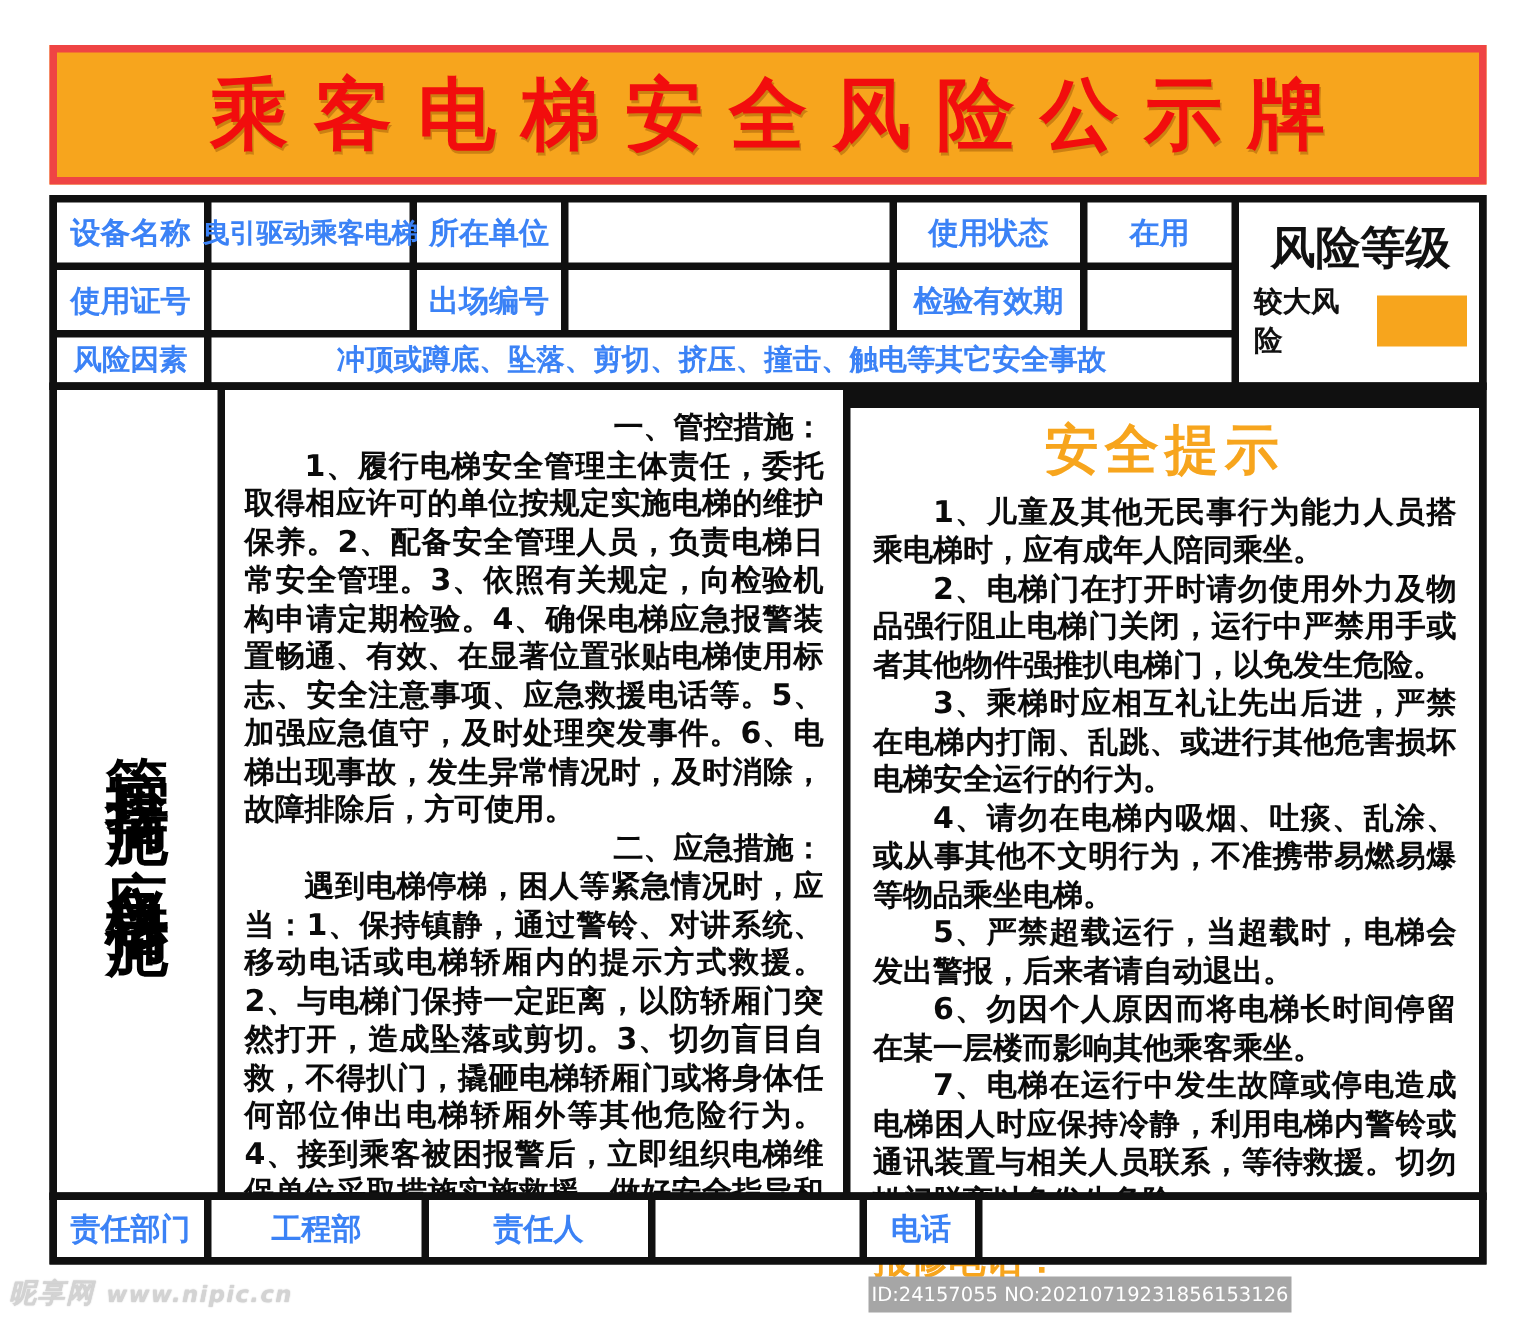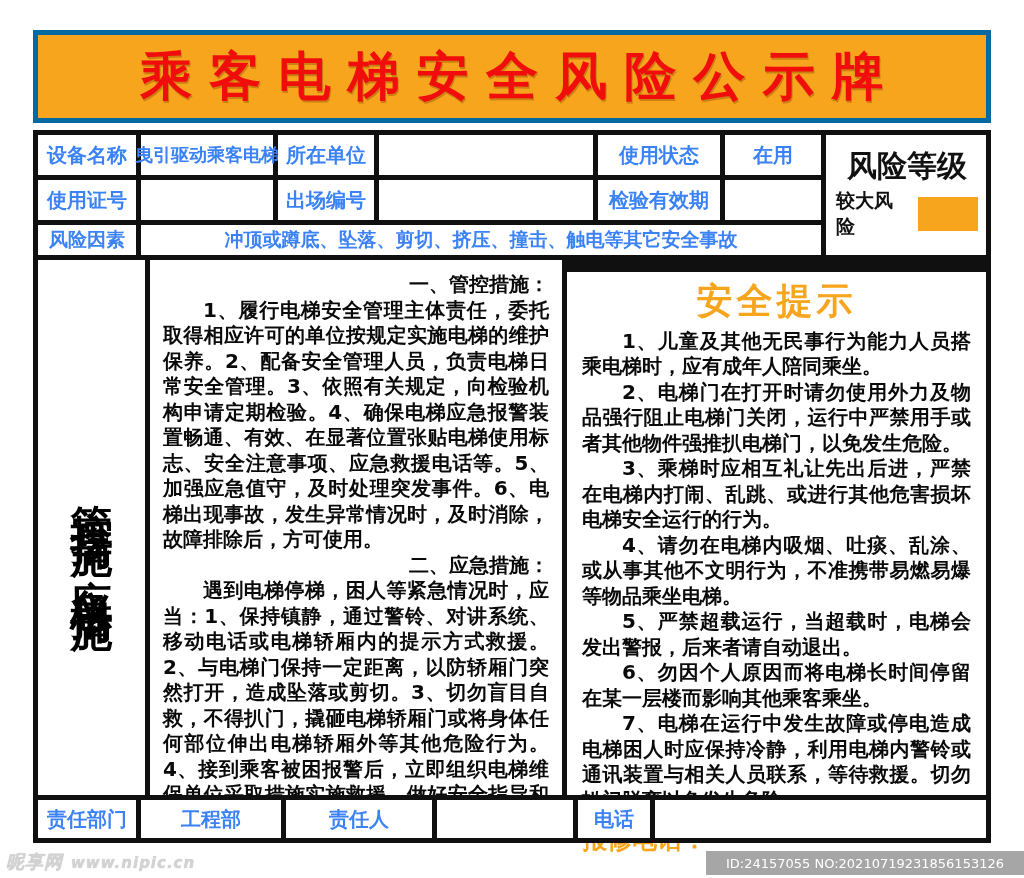--- a/index.html
+++ b/index.html
@@ -3,21 +3,21 @@
 <meta charset="utf-8">
 <style>
   * { margin:0; padding:0; box-sizing:border-box; }
   html,body { width:1024px; height:878px; background:#ffffff; overflow:hidden;
     font-family:"DejaVu Sans","Liberation Sans",sans-serif; }
   .stage { position:relative; width:1024px; height:878px; background:#fff; }
 
   
   .title-bar {
     position:absolute; left:33px; top:30px; width:958px; height:93px;
-    background:#f7a51d; border:5px solid #0369a1;
+    background:#f7a51d; border:5px solid #ef4444;
     display:flex; align-items:center; justify-content:center;
   }
   .title-text {
     color:#f20d0d; font-size:52px; font-weight:bold; letter-spacing:0.33em;
     text-indent:0.33em; white-space:nowrap; text-shadow:1px 2px 0 rgba(120,60,0,.35);
   }
 
   
   .band { position:absolute; left:33px; width:958px; background:#101010;
     border:5px solid #101010; display:grid; gap:5px; }
@@ -56,27 +56,27 @@
     line-height:1.3; margin-bottom:4px; letter-spacing:4px; }
   .tip-item { text-indent:2em; }
   .repair-phone { color:#f7a51d; font-size:25px; font-weight:bold; margin-top:14px;
     text-align:left; text-indent:0; }
 
   
   .footer-band { top:795px; grid-template-columns:98px 140px 146px 136px 72px 1fr;
     grid-template-rows:38px; }
 
   
-  .watermark { position:absolute; left:0; bottom:0; width:1024px; height:31px; }
+  .watermark { position:absolute; left:0; bottom:0; width:861px; height:31px; }
   .wm-left { position:absolute; left:6px; top:3px; color:#d3d3d3; font-size:18px;
     font-weight:bold; font-style:italic; letter-spacing:1px;
     text-shadow:0 0 1px #bdbdbd; }
   .wm-left .url { font-size:15px; font-weight:bold; margin-left:8px; }
   .wm-right { position:absolute; right:0; top:4px; height:24px; background:#a6a6a6;
-    color:#ffffff; font-size:13px; display:flex; align-items:center; padding:0 20px; }
+    color:#ffffff; font-size:13px; display:flex; align-items:center; padding:0 2px; }
 </style>
 </head>
 <body>
 
 <div class="stage">
 
   <div class="title-bar">
     <div class="title-text">乘客电梯安全风险公示牌</div>
   </div>
 

